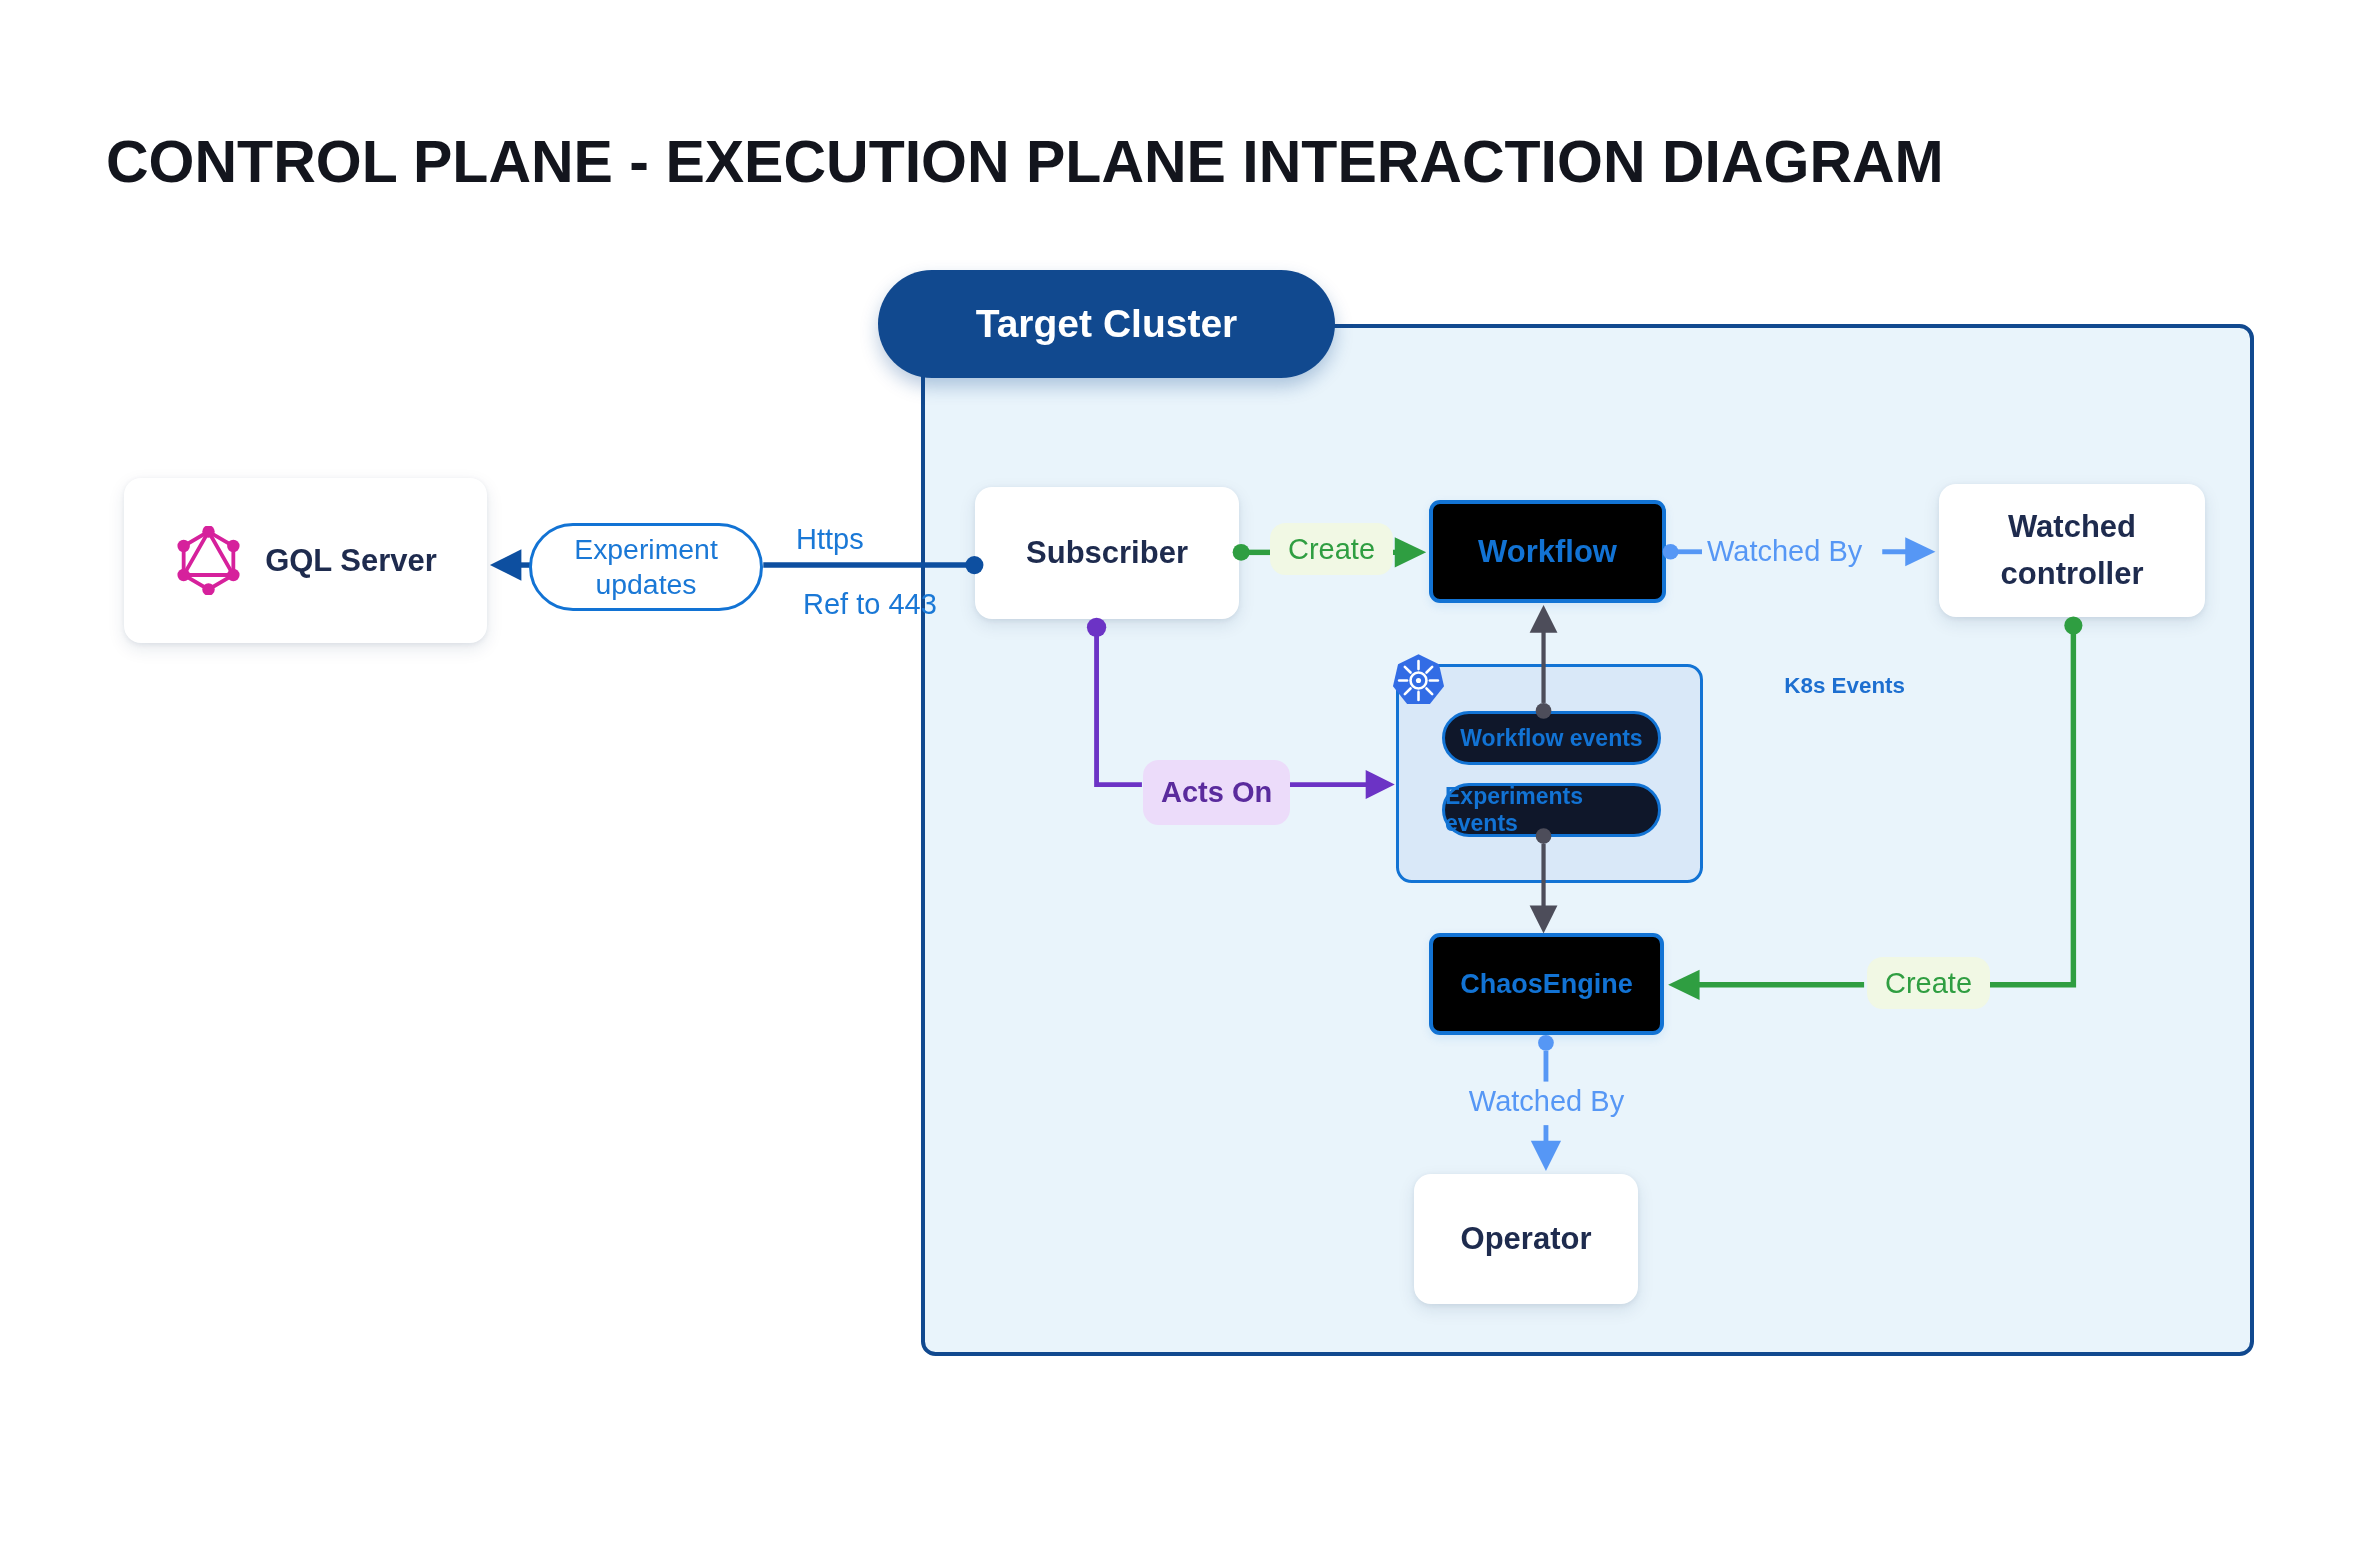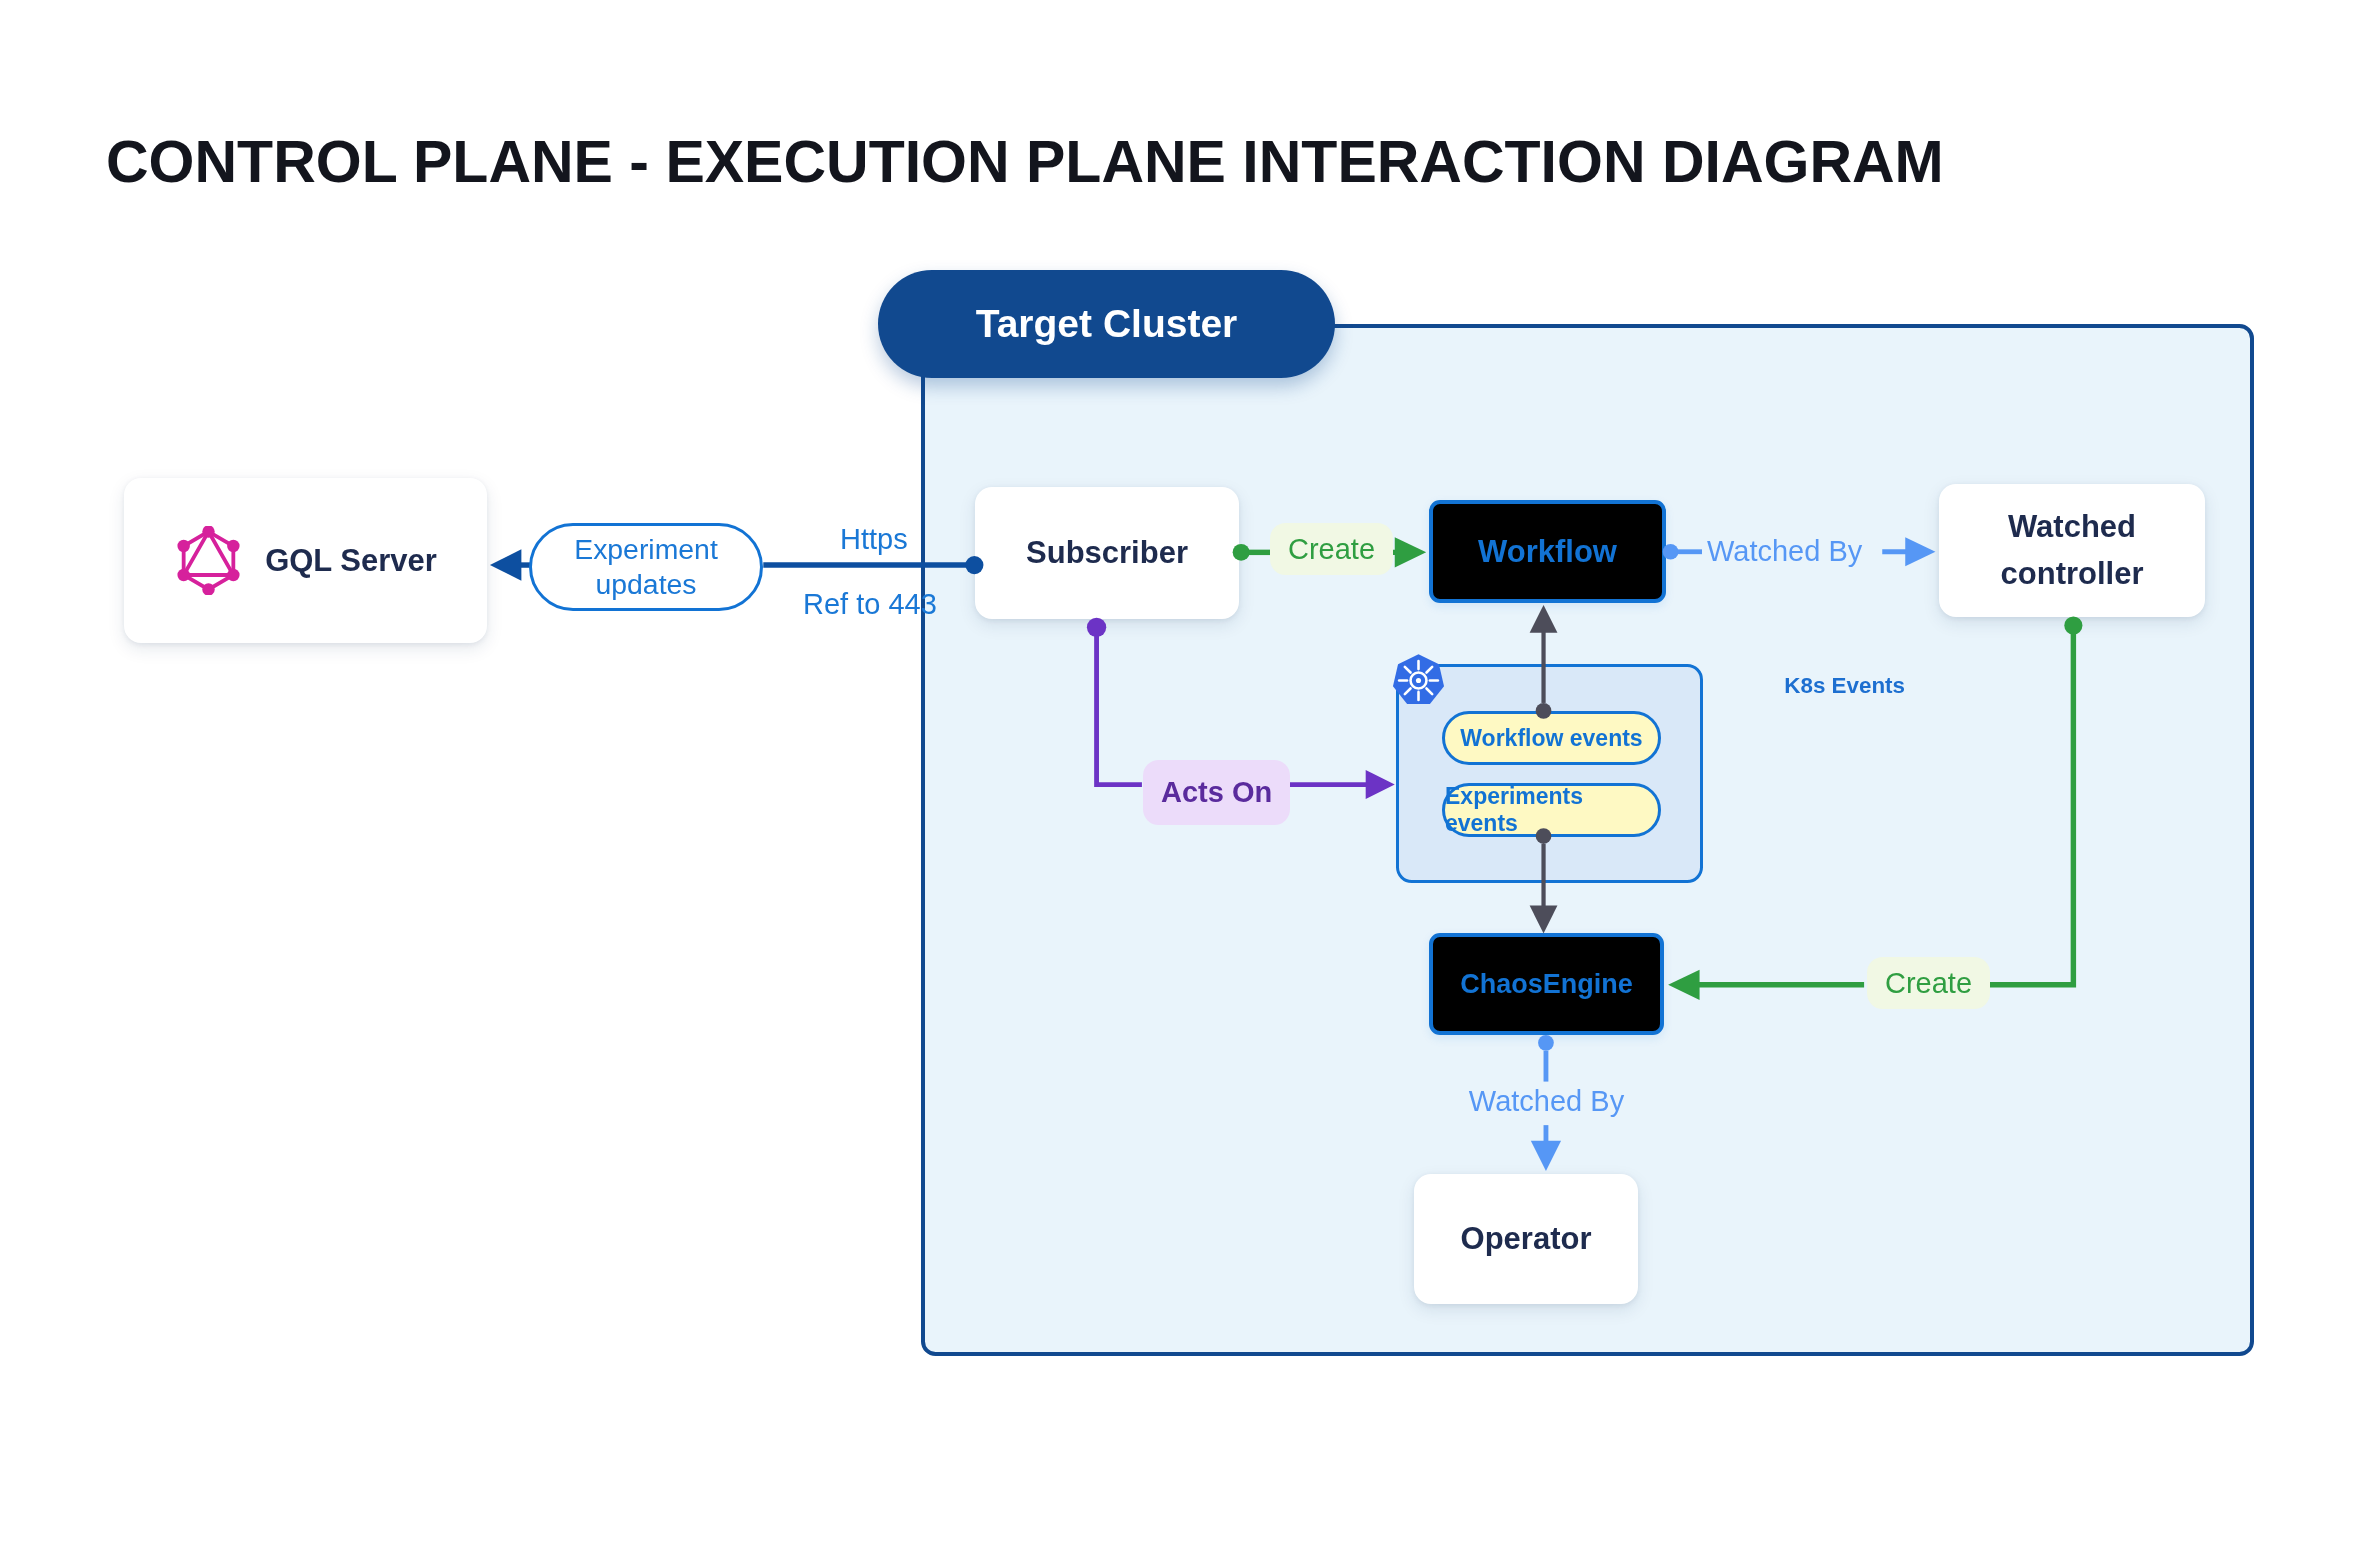--- a/index.html
+++ b/index.html
@@ -61,21 +61,21 @@
     left:1396px;top:664px;width:307px;height:219px;
     background:#d9e8f8;border:3px solid #1273d4;border-radius:15.7px;
     box-sizing:border-box;z-index:5;
   }
   .k8s-label{
     right:696px;top:673px;width:417px;text-align:right;
     font-size:22.4px;font-weight:700;color:#1d6fd0;z-index:6;
   }
   .event-pill{
     width:219px;height:54px;left:1442px;
-    background:#fef9c3;border:3.6px solid #1273d4;border-radius:28px;
+    background:#0f172a;border:3.6px solid #1273d4;border-radius:28px;
     display:flex;align-items:center;justify-content:center;
     color:#1273d4;font-size:23px;font-weight:600;
     box-sizing:border-box;z-index:20;
   }
   .pill-workflow-events{top:711px;}
   .pill-experiments-events{top:783px;}
 
   
   .oval{
     left:529px;top:523px;width:234px;height:88px;
@@ -88,21 +88,21 @@
   
   .edge-label{font-size:29px;font-weight:500;z-index:40;white-space:nowrap;}
   .lbl-blue{color:#1a78d6;}
   .lbl-lightblue{color:#5697f5;}
   .lbl-green{
     color:#2f9e41;background:#f1f8e4;border-radius:15.7px;padding:9.7px 18px;
   }
   .lbl-purple{
     color:#5a2b9d;background:#ecdcfa;border-radius:15.7px;padding:16px 18px;font-weight:600;
   }
-  .https-label{left:840px;top:523px;text-align:center;}
+  .https-label{left:796px;top:523px;text-align:center;}
   .ref-label{left:803px;top:588px;}
   .watched-by-top{left:1707px;top:535px;}
   .create-workflow{left:1270px;top:523px;}
   .acts-on{left:1143px;top:760px;}
   .create-chaos{left:1867px;top:957px;}
   .watched-by-bottom{left:1452px;top:1085px;width:189px;text-align:center;}
 
   
   svg.connectors{left:0;top:0;z-index:30;pointer-events:none;}
   .icon-layer{z-index:25;}

